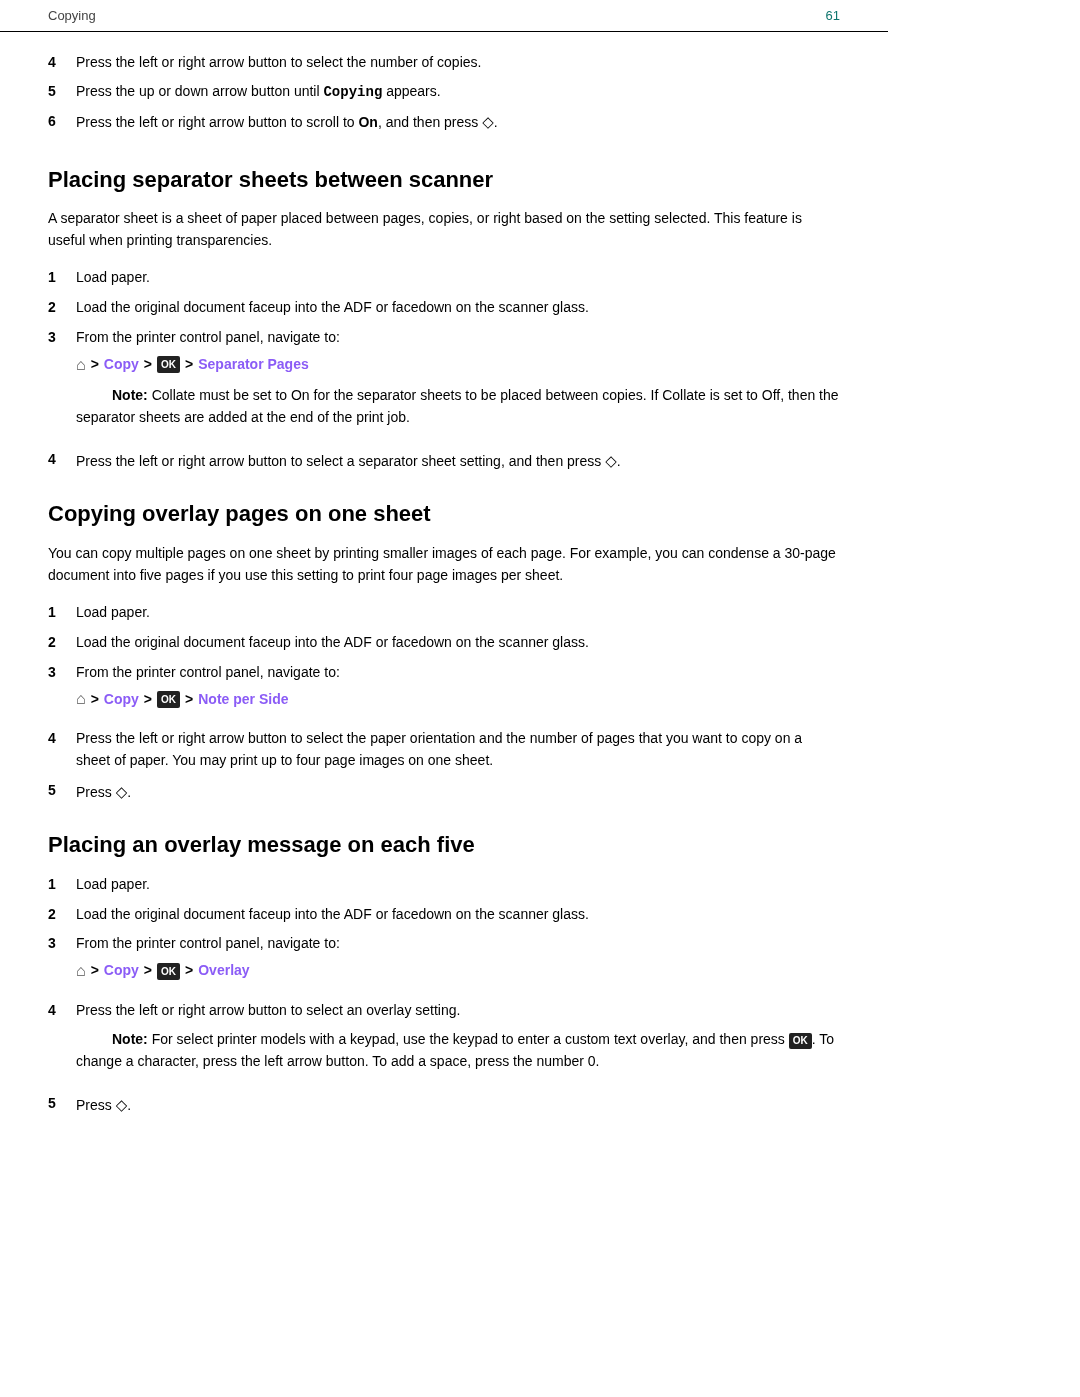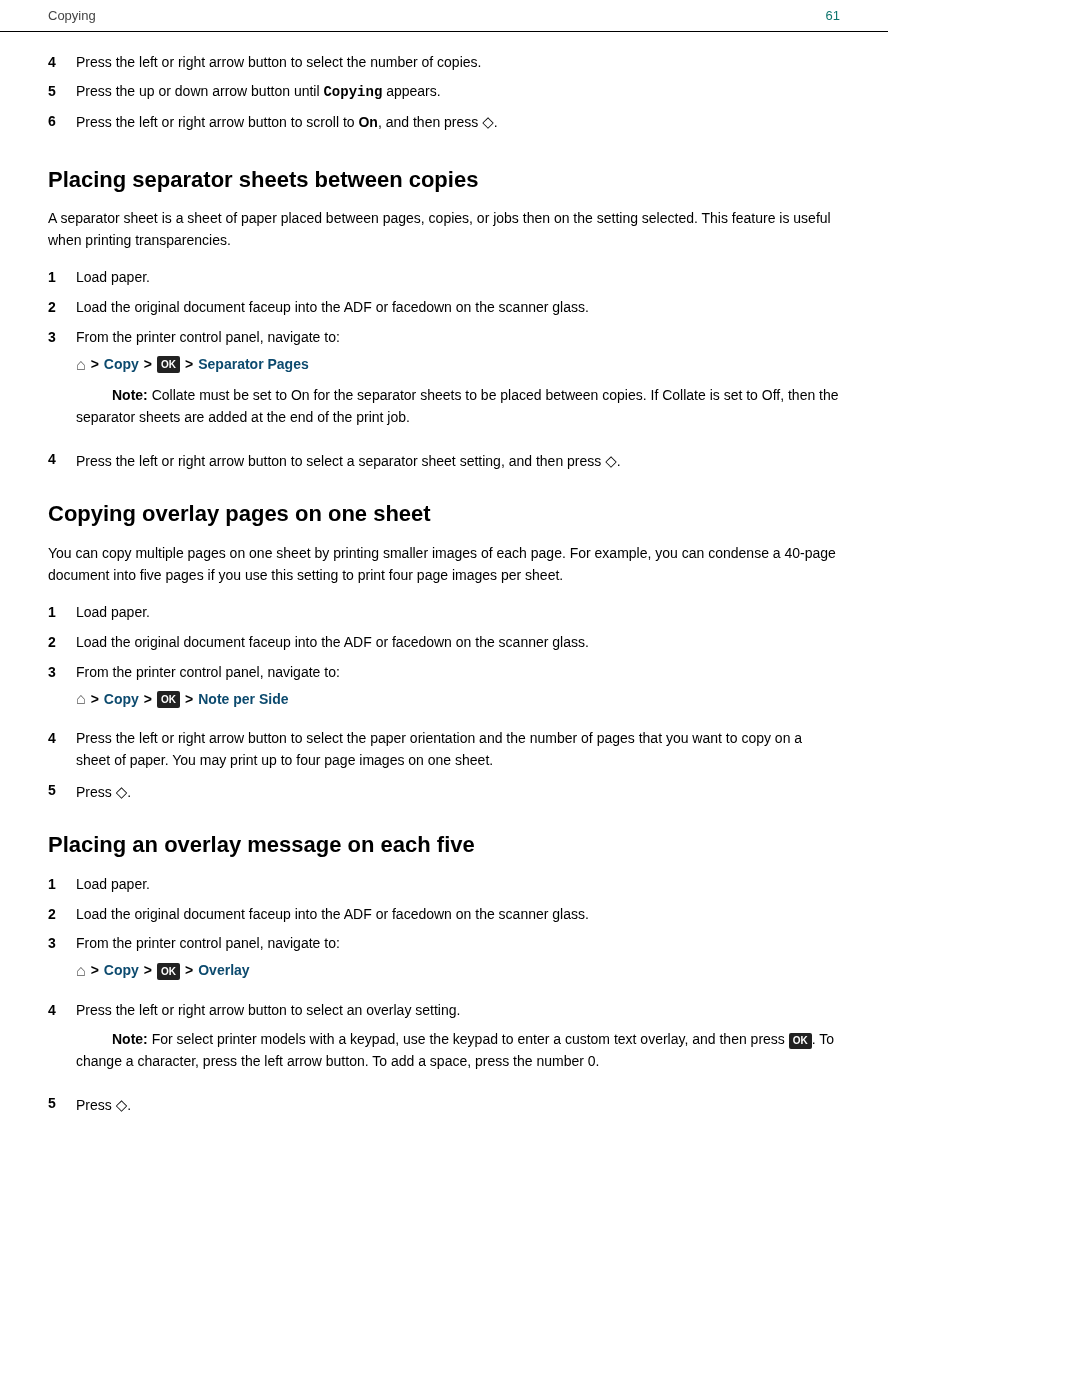--- a/index.html
+++ b/index.html
@@ -131,21 +131,21 @@
       font-size: 10px;
       font-weight: bold;
       border-radius: 2px;
       padding: 1px 4px;
       min-width: 22px;
       height: 17px;
     }
 
     .nav-label {
       font-weight: bold;
-      color: #0c4a6e;
+      color: #8b5cf6;
     }
 
     
     .note-block {
       margin: 8px 0 12px 0;
       font-size: 14px;
       line-height: 1.55;
     }
 
     .note-label {
@@ -217,22 +217,22 @@
         <span class="list-num">5</span>
         <span class="list-content">Press the up or down arrow button until <code>Copying</code> appears.</span>
       </li>
       <li>
         <span class="list-num">6</span>
         <span class="list-content">Press the left or right arrow button to scroll to <strong>On</strong>, and then press <span class="start-icon">◇</span>.</span>
       </li>
     </ul>
 
     <div class="section">
-      <h2 class="section-heading">Placing separator sheets between copies</h2>
-      <p class="section-desc">A separator sheet is a sheet of paper placed between pages, copies, or jobs then on the setting selected. This feature is useful when printing transparencies.</p>
+      <h2 class="section-heading">Placing separator sheets between scanner</h2>
+      <p class="section-desc">A separator sheet is a sheet of paper placed between pages, copies, or right based on the setting selected. This feature is useful when printing transparencies.</p>
 
       <ul class="section-list">
         <li>
           <span class="list-num">1</span>
           <span class="list-content">Load paper.</span>
         </li>
         <li>
           <span class="list-num">2</span>
           <span class="list-content">Load the original document faceup into the ADF or facedown on the scanner glass.</span>
         </li>
@@ -256,21 +256,21 @@
         </li>
         <li>
           <span class="list-num">4</span>
           <span class="list-content">Press the left or right arrow button to select a separator sheet setting, and then press <span class="start-icon">◇</span>.</span>
         </li>
       </ul>
     </div>
 
     <div class="section">
       <h2 class="section-heading">Copying overlay pages on one sheet</h2>
-      <p class="section-desc">You can copy multiple pages on one sheet by printing smaller images of each page. For example, you can condense a 40-page document into five pages if you use this setting to print four page images per sheet.</p>
+      <p class="section-desc">You can copy multiple pages on one sheet by printing smaller images of each page. For example, you can condense a 30-page document into five pages if you use this setting to print four page images per sheet.</p>
 
       <ul class="section-list">
         <li>
           <span class="list-num">1</span>
           <span class="list-content">Load paper.</span>
         </li>
         <li>
           <span class="list-num">2</span>
           <span class="list-content">Load the original document faceup into the ADF or facedown on the scanner glass.</span>
         </li>

